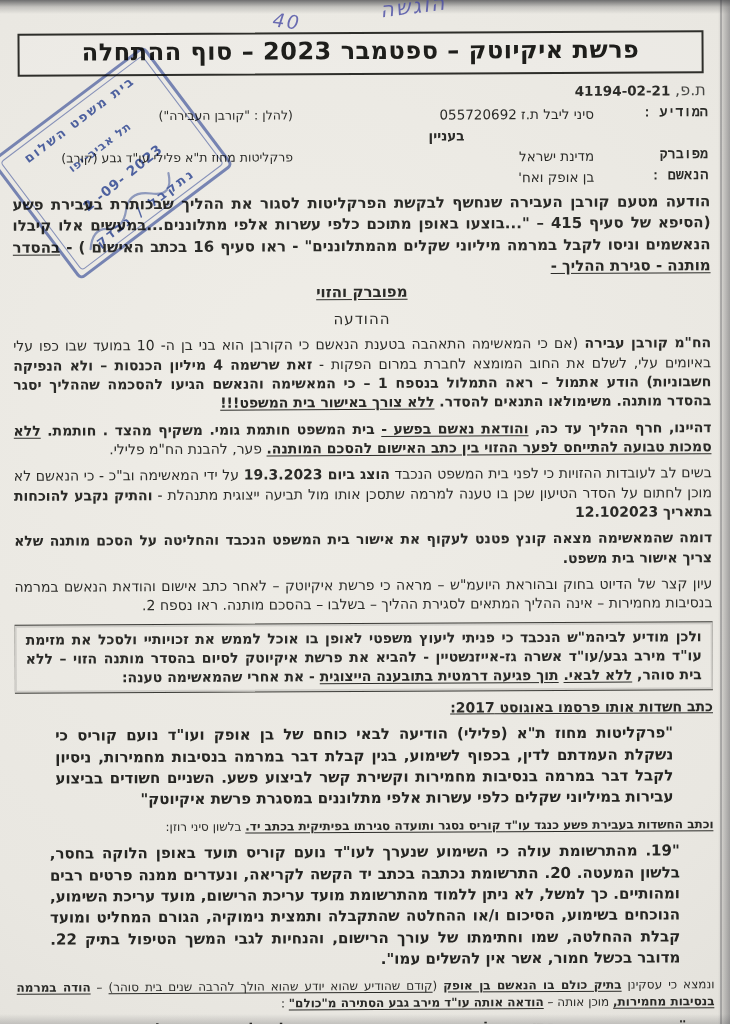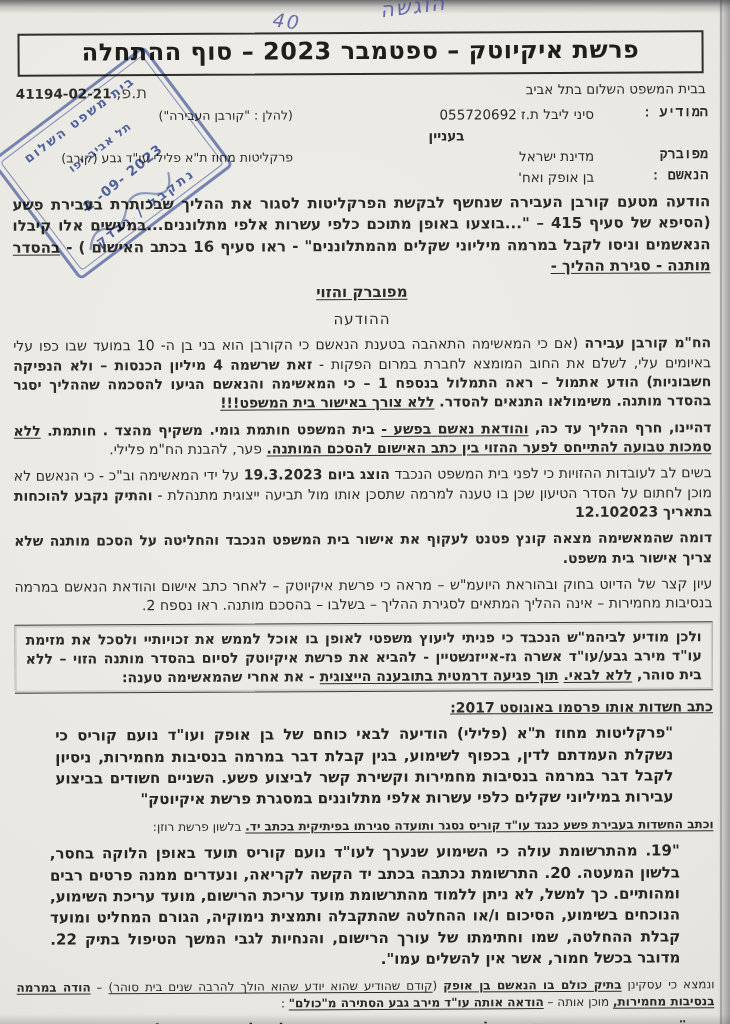--- a/index.html
+++ b/index.html
@@ -71,21 +71,20 @@
     <span class="mark">40</span>
   </div>
 
   <div class="doc">
 
     <div class="title-box">
       <span>פרשת איקיוטק – ספטמבר 2023 – סוף ההתחלה</span>
     </div>
 
     <div class="header-row">
-      <span>בבית המשפט השלום  בתל אביב</span>
       <span class="case">
         <span class="prefix">ת.פ,</span>
         <span class="ltr">41194-02-21</span>
       </span>
     </div>
 
     <div class="parties">
       <div class="party-row">
         <span class="party-label">המודיע :</span>
         <span class="party-mid">
@@ -138,21 +137,21 @@
 
     <div class="p boxed">
       <span>ולכן מודיע לביהמ"ש הנכבד  כי פניתי ליעוץ משפטי לאופן בו אוכל לממש את זכויותיי ולסכל את מזימת עו"ד מירב גבע/עו"ד אשרה גז-אייזנשטיין  -  להביא את פרשת איקיוטק לסיום בהסדר מותנה הזוי – ללא בית סוהר, </span><span class="u">ללא לבאי.</span><span> </span><span class="u">תוך פגיעה דרמטית בתובענה הייצוגית</span><span>  - את אחרי שהמאשימה טענה:</span>
     </div>
 
     <div class="h2">כתב חשדות אותו פרסמו באוגוסט 2017:</div>
 
     <div class="quote">"פרקליטות מחוז ת"א (פלילי) הודיעה לבאי כוחם של בן אופק ועו"ד נועם קוריס כי נשקלת העמדתם לדין, בכפוף לשימוע, בגין קבלת דבר במרמה בנסיבות מחמירות, ניסיון לקבל דבר במרמה בנסיבות מחמירות וקשירת קשר לביצוע פשע. השניים חשודים בביצוע עבירות במיליוני שקלים כלפי עשרות אלפי מתלוננים במסגרת פרשת איקיוטק"</div>
 
     <div class="small">
-      <span class="b u">וכתב החשדות בעבירת פשע כנגד עו"ד קוריס נסגר ותועדה סגירתו בפיתיקית בכתב יד.</span><span> בלשון פרשת רוזן:</span>
+      <span class="b u">וכתב החשדות בעבירת פשע כנגד עו"ד קוריס נסגר ותועדה סגירתו בפיתיקית בכתב יד.</span><span> בלשון סיני רוזן:</span>
     </div>
 
     <div class="quote q2">"19. מהתרשומת עולה כי השימוע שנערך לעו"ד נועם קוריס תועד באופן הלוקה בחסר, בלשון המעטה. 20. התרשומת נכתבה בכתב יד הקשה לקריאה, ונעדרים ממנה פרטים רבים ומהותיים. כך למשל, לא ניתן ללמוד מהתרשומת מועד עריכת הרישום, מועד עריכת השימוע, הנוכחים בשימוע, הסיכום ו/או ההחלטה שהתקבלה ותמצית נימוקיה, הגורם המחליט ומועד קבלת ההחלטה, שמו וחתימתו של עורך הרישום, והנחיות לגבי המשך הטיפול בתיק 22. מדובר בכשל חמור, אשר אין להשלים עמו".</div>
 
     <div class="small">
       <span>ונמצא כי עסקינן </span><span class="b u">בתיק כולם בו הנאשם בן אופק</span><span> (</span><span class="u">קודם שהודיע שהוא יודע שהוא הולך להרבה שנים בית סוהר)</span><span> – </span><span class="b u">הודה במרמה בנסיבות מחמירות,</span><span> מוכן אותה – </span><span class="b u">הודאה אותה עו"ד מירב גבע הסתירה מ"כולם"</span><span> :</span>
     </div>
 
     <div class="quote q3">"שום קריטריון. הנחתי את ולדי שיבנה מערכת שדרכה נצליח לעקוץ את כולם וזה מה שהוא בנה...החלוקה בניינו הייתה שהוא בונה את מערכת העוקץ ואני רק הגובה.".</div>
 

